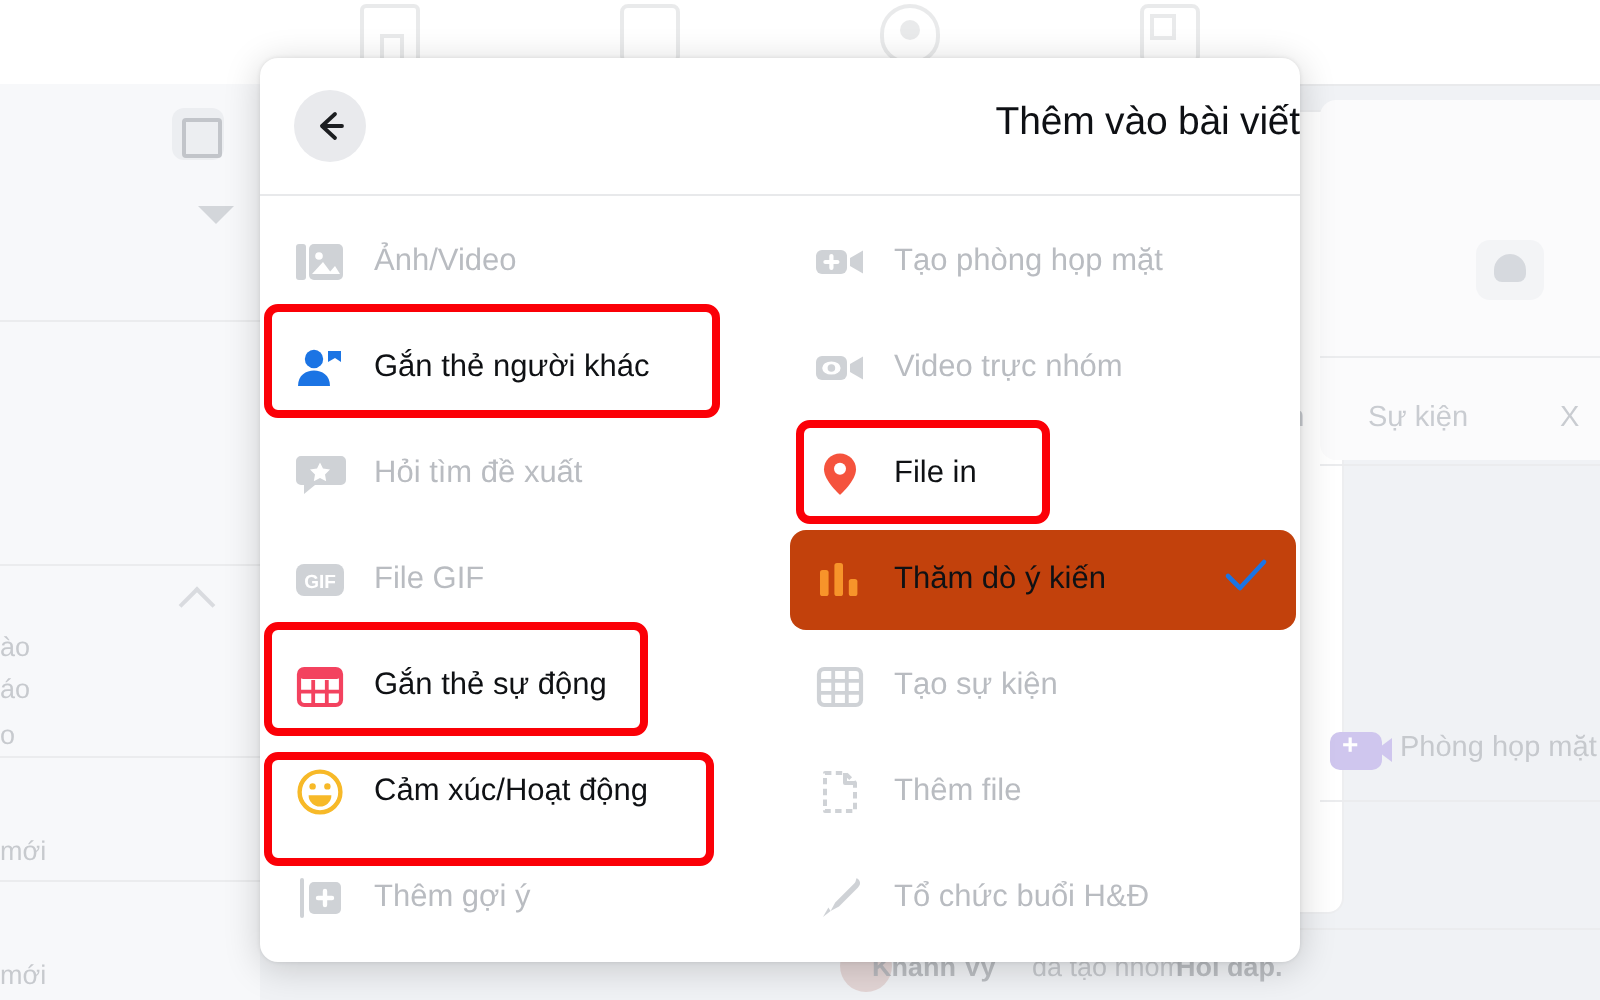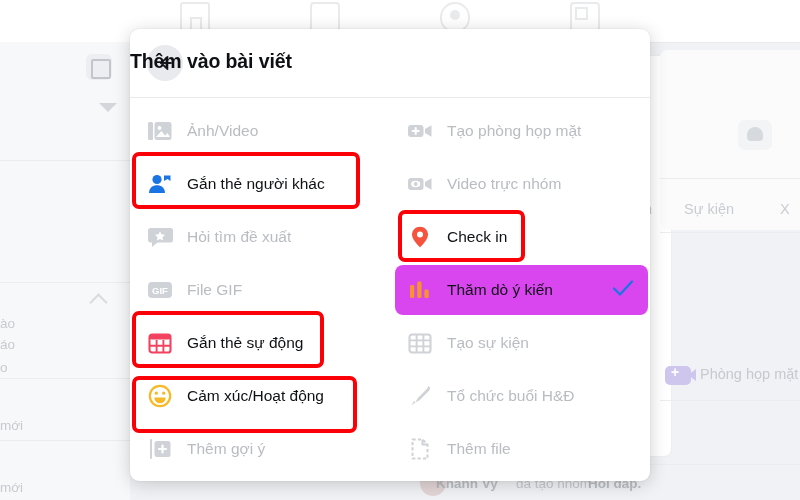--- a/index.html
+++ b/index.html
@@ -216,23 +216,23 @@
     background: #e9eaed;
     border: none;
     cursor: pointer;
     padding: 0;
   }
   #back-button svg { display: block; margin: 0 auto; }
   .modal-title {
     position: absolute;
     left: 0; right: 0;
     top: 21px;
-    text-align: left;
+    text-align: right;
     font-size: 19.5px;
-    font-weight: bold;
+    font-weight: normal;
     color: #0e1014;
     letter-spacing: -0.1px;
   }
 
   .modal-body {
     position: relative;
     padding: 11px 0 0 0;
   }
   .col {
     position: absolute;
@@ -263,21 +263,21 @@
   .opt .lbl {
     font-size: 15.5px;
     color: #b9bcc1;
     white-space: nowrap;
   }
   .opt.enabled .lbl {
     color: #0f1114;
     font-weight: 500;
   }
   .opt.selected {
-    background: #d946ef;
+    background: #c2410c;
   }
   .opt.selected .lbl {
     color: #0f1114;
     font-weight: 500;
   }
   .check {
     position: absolute;
     right: 14px;
     top: 50%;
     transform: translateY(-50%);
@@ -471,21 +471,21 @@
         <span class="lbl">Video trực nhóm</span>
       </div>
 
       <div class="opt enabled">
         <span class="ico">
           <svg width="26" height="24" viewBox="0 0 26 24">
             <path d="M13 1.8 C8.6 1.8 5 5.3 5 9.6 C5 15.4 13 22.4 13 22.4 C13 22.4 21 15.4 21 9.6 C21 5.3 17.4 1.8 13 1.8 Z" fill="#f5533d"></path>
             <circle cx="13" cy="9.4" r="3" fill="#ffffff"></circle>
           </svg>
         </span>
-        <span class="lbl">Check in</span>
+        <span class="lbl">File in</span>
       </div>
 
       <div class="opt selected">
         <span class="ico">
           <svg width="26" height="24" viewBox="0 0 26 24">
             <rect x="3" y="7" width="4.3" height="13" rx="1.3" fill="#f7942a"></rect>
             <rect x="10.2" y="3.5" width="4.3" height="16.5" rx="1.3" fill="#f7942a"></rect>
             <rect x="17.4" y="11.5" width="4.3" height="8.5" rx="1.3" fill="#f7942a"></rect>
           </svg>
         </span>
@@ -503,35 +503,35 @@
             <rect x="2.5" y="3.5" width="21" height="18" rx="2.6" fill="none" stroke="#cfd2d6" stroke-width="2.1"></rect>
             <path d="M9.6 3.5 V21.5 M16.4 3.5 V21.5 M2.5 9.4 H23.5 M2.5 15.4 H23.5" stroke="#cfd2d6" stroke-width="1.9"></path>
           </svg>
         </span>
         <span class="lbl">Tạo sự kiện</span>
       </div>
 
       <div class="opt">
         <span class="ico">
           <svg width="26" height="24" viewBox="0 0 26 24">
+            <path d="M5.5 2.5 H15.5 L20.5 7.5 V21.5 H5.5 Z" fill="none" stroke="#cfd2d6" stroke-width="2" stroke-linejoin="round" stroke-dasharray="3.2 2.2"></path>
+            <path d="M15.5 2.5 V7.5 H20.5" fill="none" stroke="#cfd2d6" stroke-width="2" stroke-linejoin="round"></path>
+          </svg>
+        </span>
+        <span class="lbl">Thêm file</span>
+      </div>
+
+      <div class="opt">
+        <span class="ico">
+          <svg width="26" height="24" viewBox="0 0 26 24">
             <path d="M22 2.5 C23.4 3.9 23.4 5.3 22 6.7 L12.5 16.2 L8.3 18.5 L10.6 14.3 L20.1 4.8 C21.5 3.4 20.6 1.1 22 2.5 Z" fill="#cfd2d6"></path>
             <path d="M8.3 18.5 L4.5 21.5 L7.2 16.8 Z" fill="#cfd2d6"></path>
           </svg>
         </span>
         <span class="lbl">Tổ chức buổi H&amp;Đ</span>
-      </div>
-
-      <div class="opt">
-        <span class="ico">
-          <svg width="26" height="24" viewBox="0 0 26 24">
-            <path d="M5.5 2.5 H15.5 L20.5 7.5 V21.5 H5.5 Z" fill="none" stroke="#cfd2d6" stroke-width="2" stroke-linejoin="round" stroke-dasharray="3.2 2.2"></path>
-            <path d="M15.5 2.5 V7.5 H20.5" fill="none" stroke="#cfd2d6" stroke-width="2" stroke-linejoin="round"></path>
-          </svg>
-        </span>
-        <span class="lbl">Thêm file</span>
       </div>
 
     </div>
   </div>
 </div>
 
 <div class="redbox" style="left:132px; top:152px; width:228px; height:57px;"></div>
 <div class="redbox" style="left:398px; top:210px; width:127px; height:52px;"></div>
 <div class="redbox" style="left:132px; top:311px; width:192px; height:57px;"></div>
 <div class="redbox" style="left:132px; top:376px; width:225px; height:57px;"></div>

